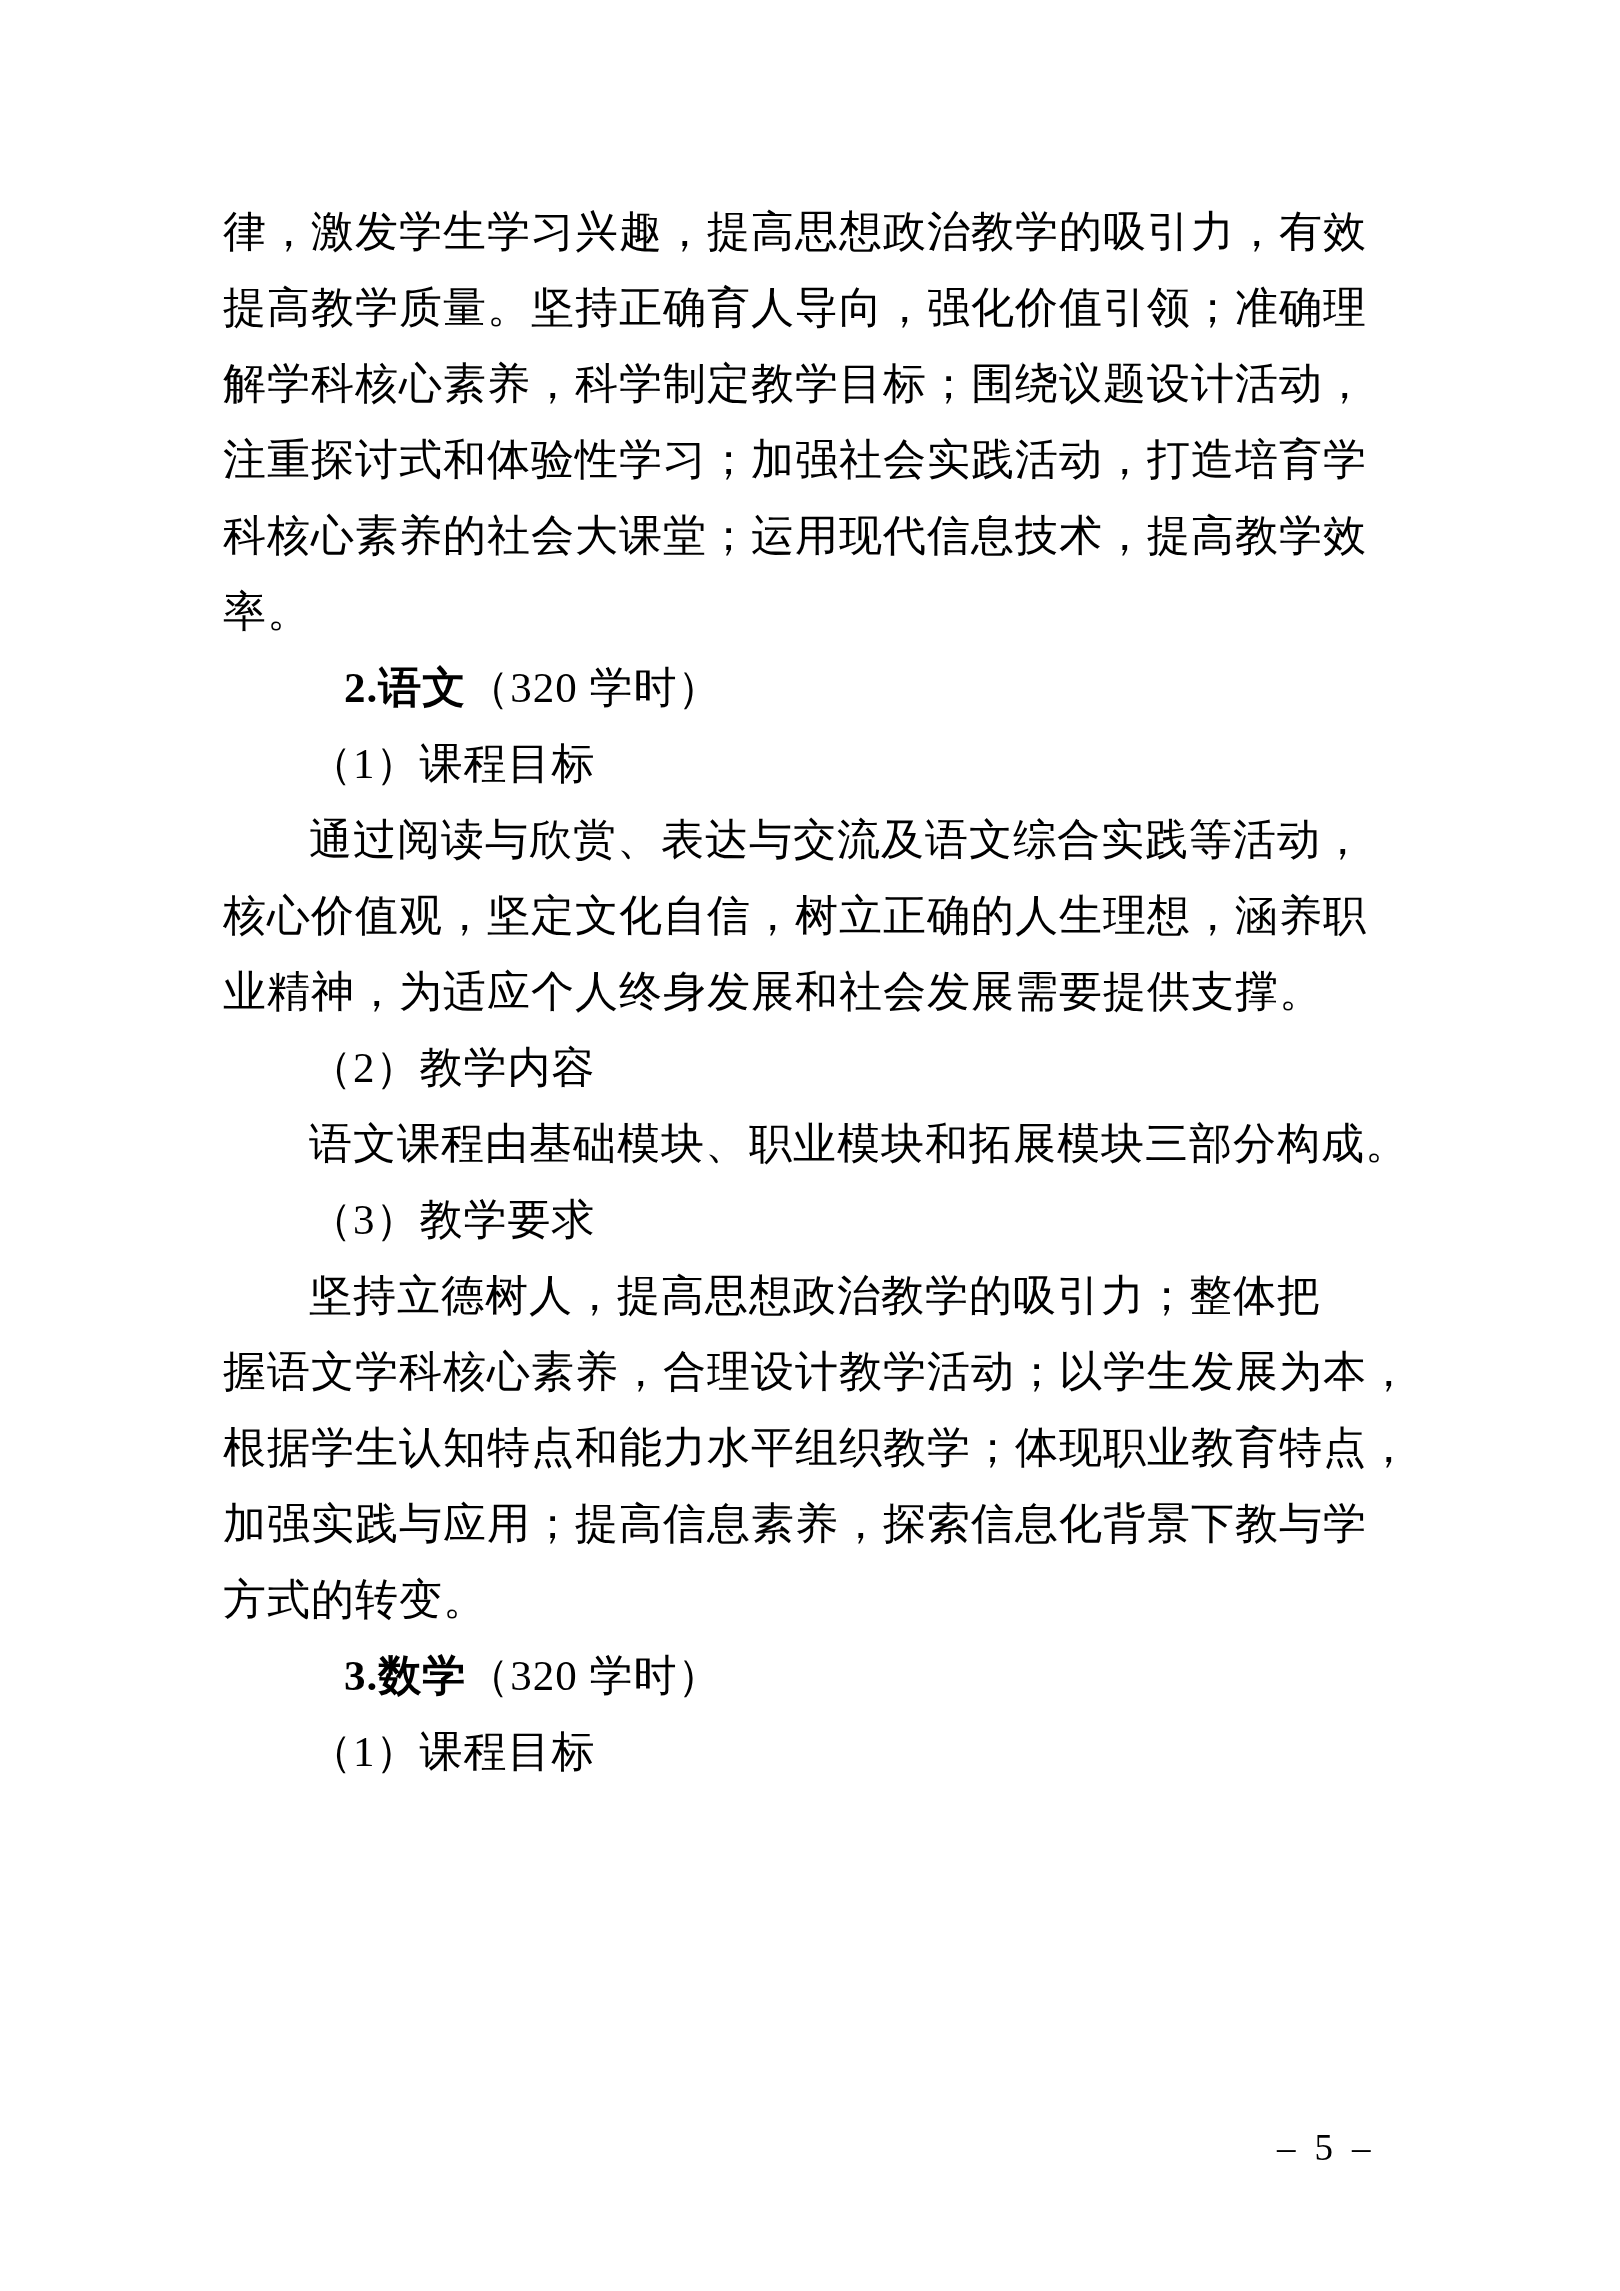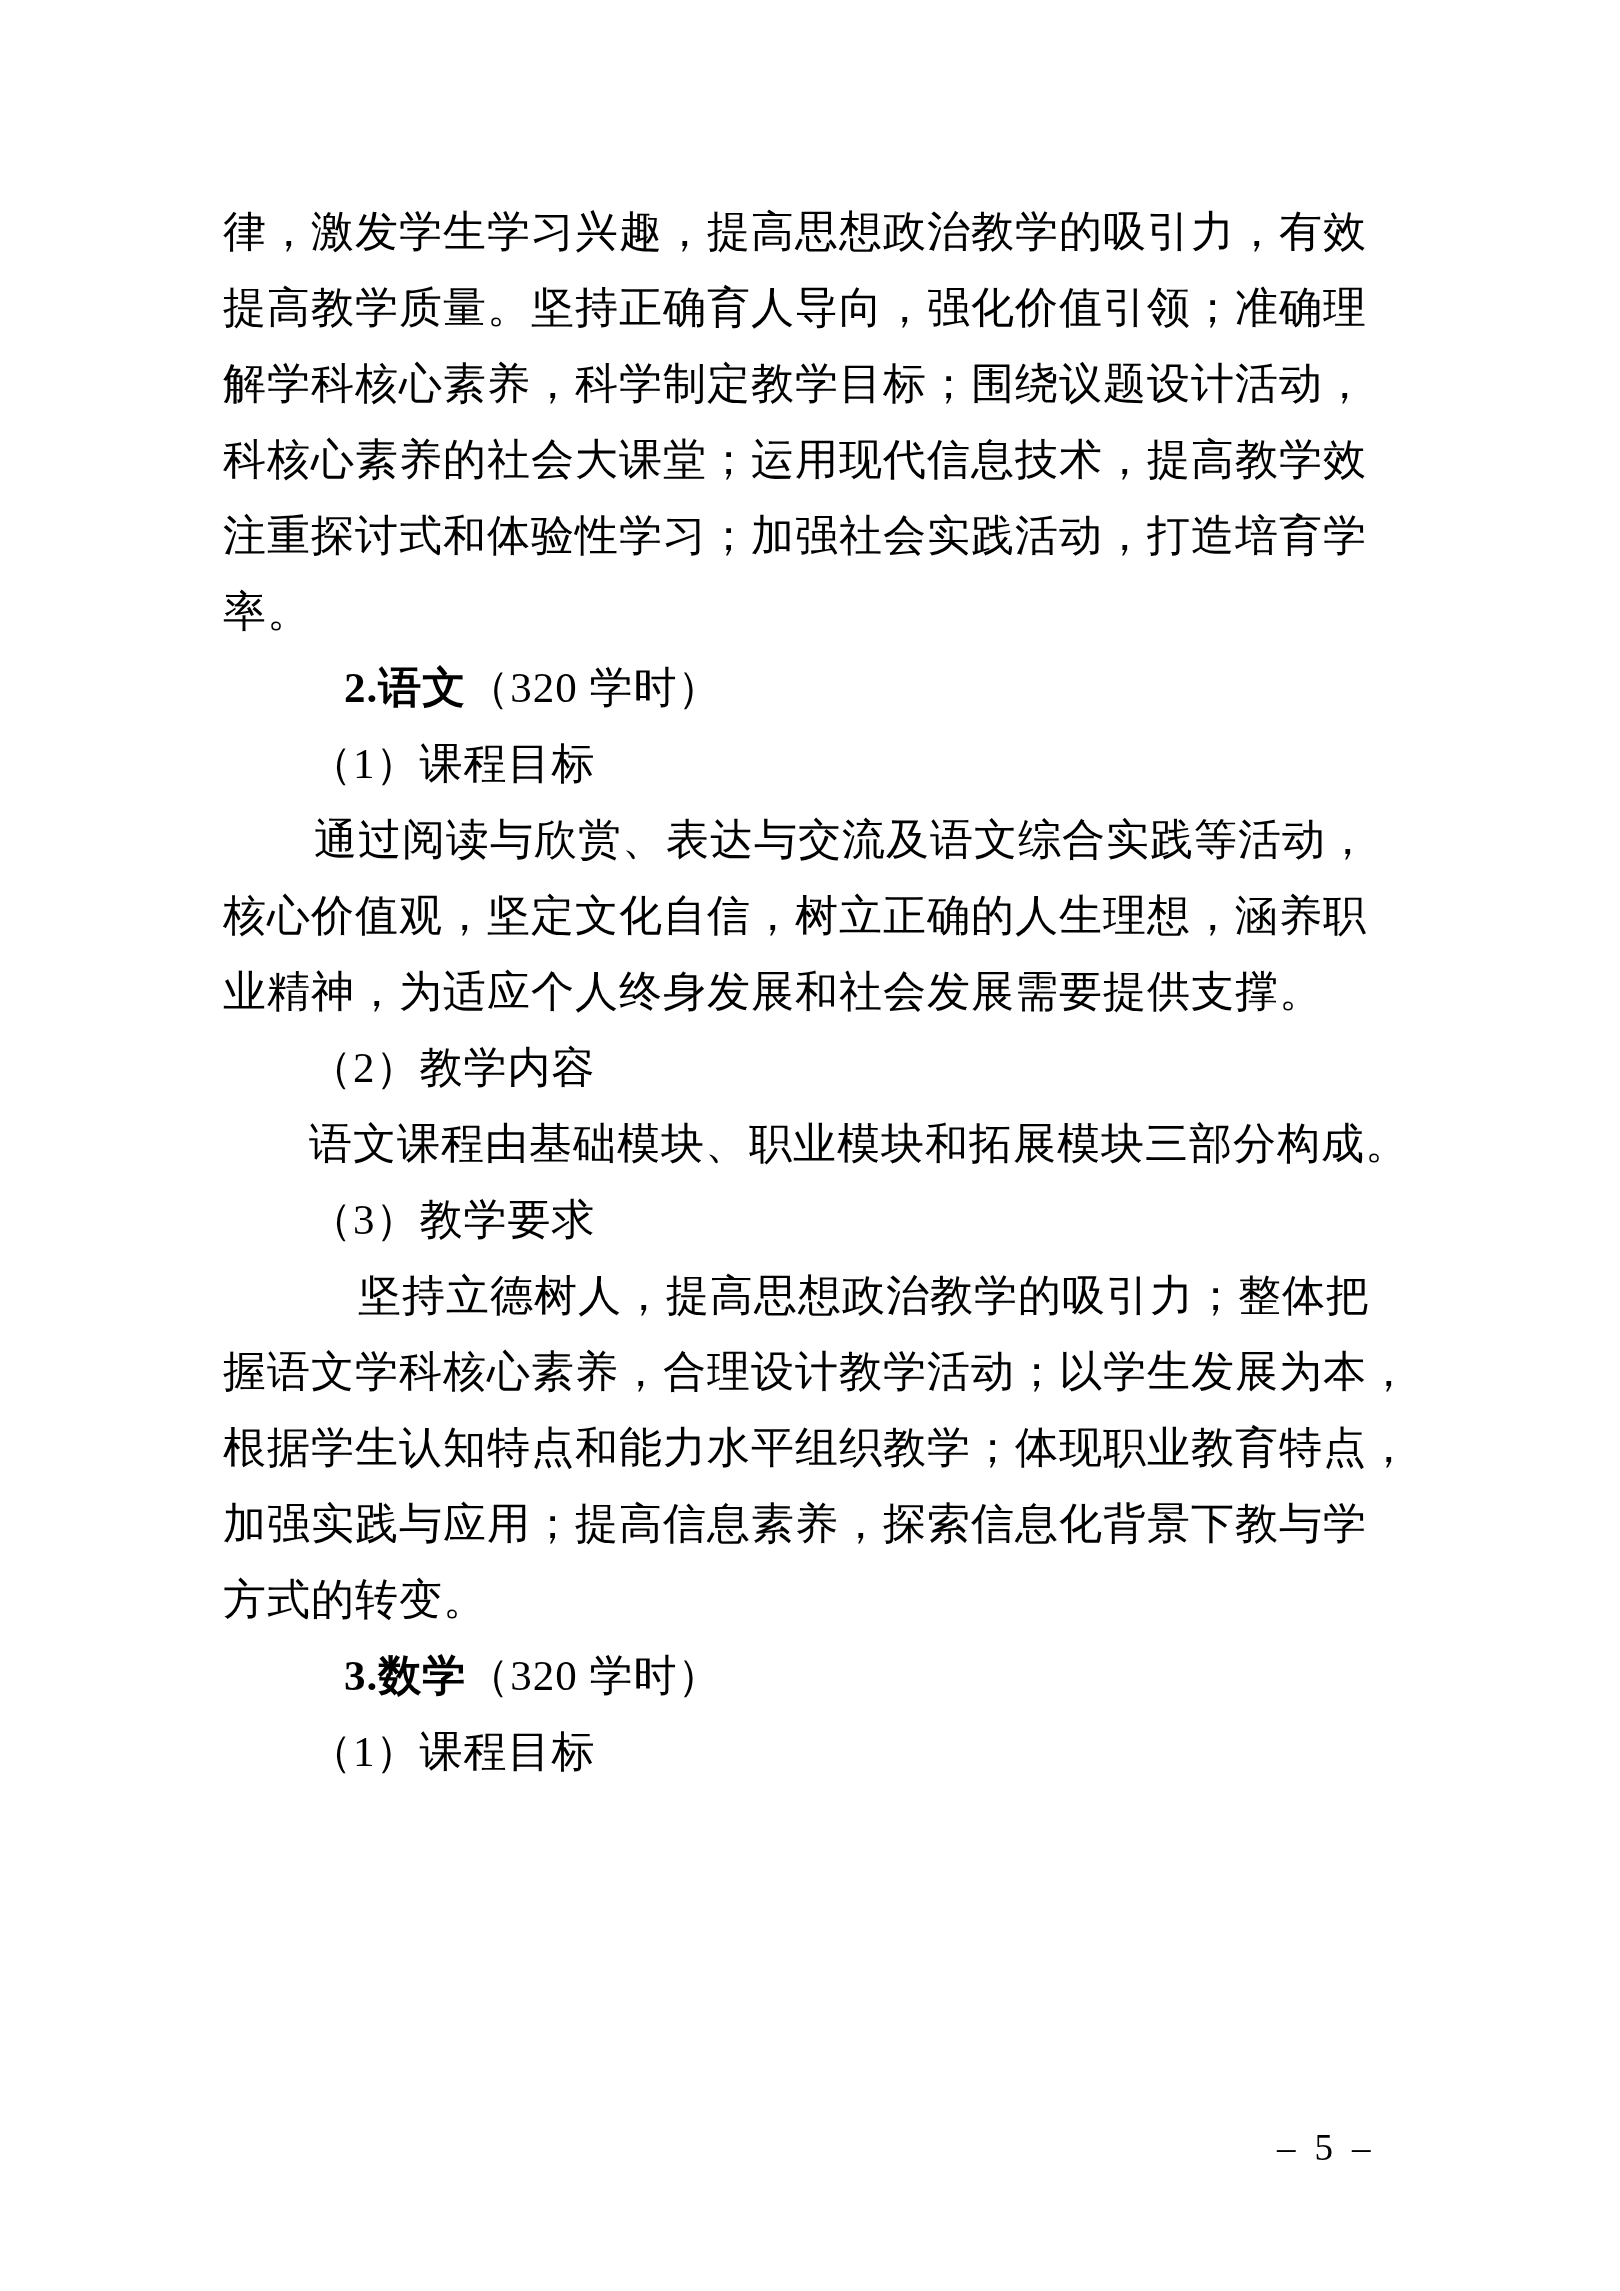--- a/index.html
+++ b/index.html
@@ -24,21 +24,20 @@
   .line {
     height: 76px;
     line-height: 76px;
     font-size: 43px;
     color: #000000;
     letter-spacing: 1px;
     white-space: nowrap;
   }
   .indent {
     text-indent: 86px;
-    text-align: right;
   }
   .subheading-line {
     text-indent: 86px;
   }
   .heading-line {
     text-indent: 86px;
   }
   .heading-strong {
     font-weight: 700;
     margin-left: 35px;
@@ -58,22 +57,22 @@
   }
 </style>
 </head>
 <body>
 
 <div class="page">
   <main class="text-column" id="doc-body">
       <div class="line body-line">律，激发学生学习兴趣，提高思想政治教学的吸引力，有效</div>
       <div class="line body-line">提高教学质量。坚持正确育人导向，强化价值引领；准确理</div>
       <div class="line body-line">解学科核心素养，科学制定教学目标；围绕议题设计活动，</div>
+      <div class="line body-line">注重探讨式和体验性学习；加强社会实践活动，打造培育学</div>
       <div class="line body-line">科核心素养的社会大课堂；运用现代信息技术，提高教学效</div>
-      <div class="line body-line">注重探讨式和体验性学习；加强社会实践活动，打造培育学</div>
       <div class="line body-line">率。</div>
       <div class="line heading-line"><span class="heading-strong">2.语文</span><span class="heading-regular">（320 学时）</span></div>
       <div class="line subheading-line">（1）课程目标</div>
       <div class="line body-line indent">通过阅读与欣赏、表达与交流及语文综合实践等活动，</div>
       <div class="line body-line">核心价值观，坚定文化自信，树立正确的人生理想，涵养职</div>
       <div class="line body-line">业精神，为适应个人终身发展和社会发展需要提供支撑。</div>
       <div class="line subheading-line">（2）教学内容</div>
       <div class="line body-line indent">语文课程由基础模块、职业模块和拓展模块三部分构成。</div>
       <div class="line subheading-line">（3）教学要求</div>
       <div class="line body-line indent">坚持立德树人，提高思想政治教学的吸引力；整体把</div>

